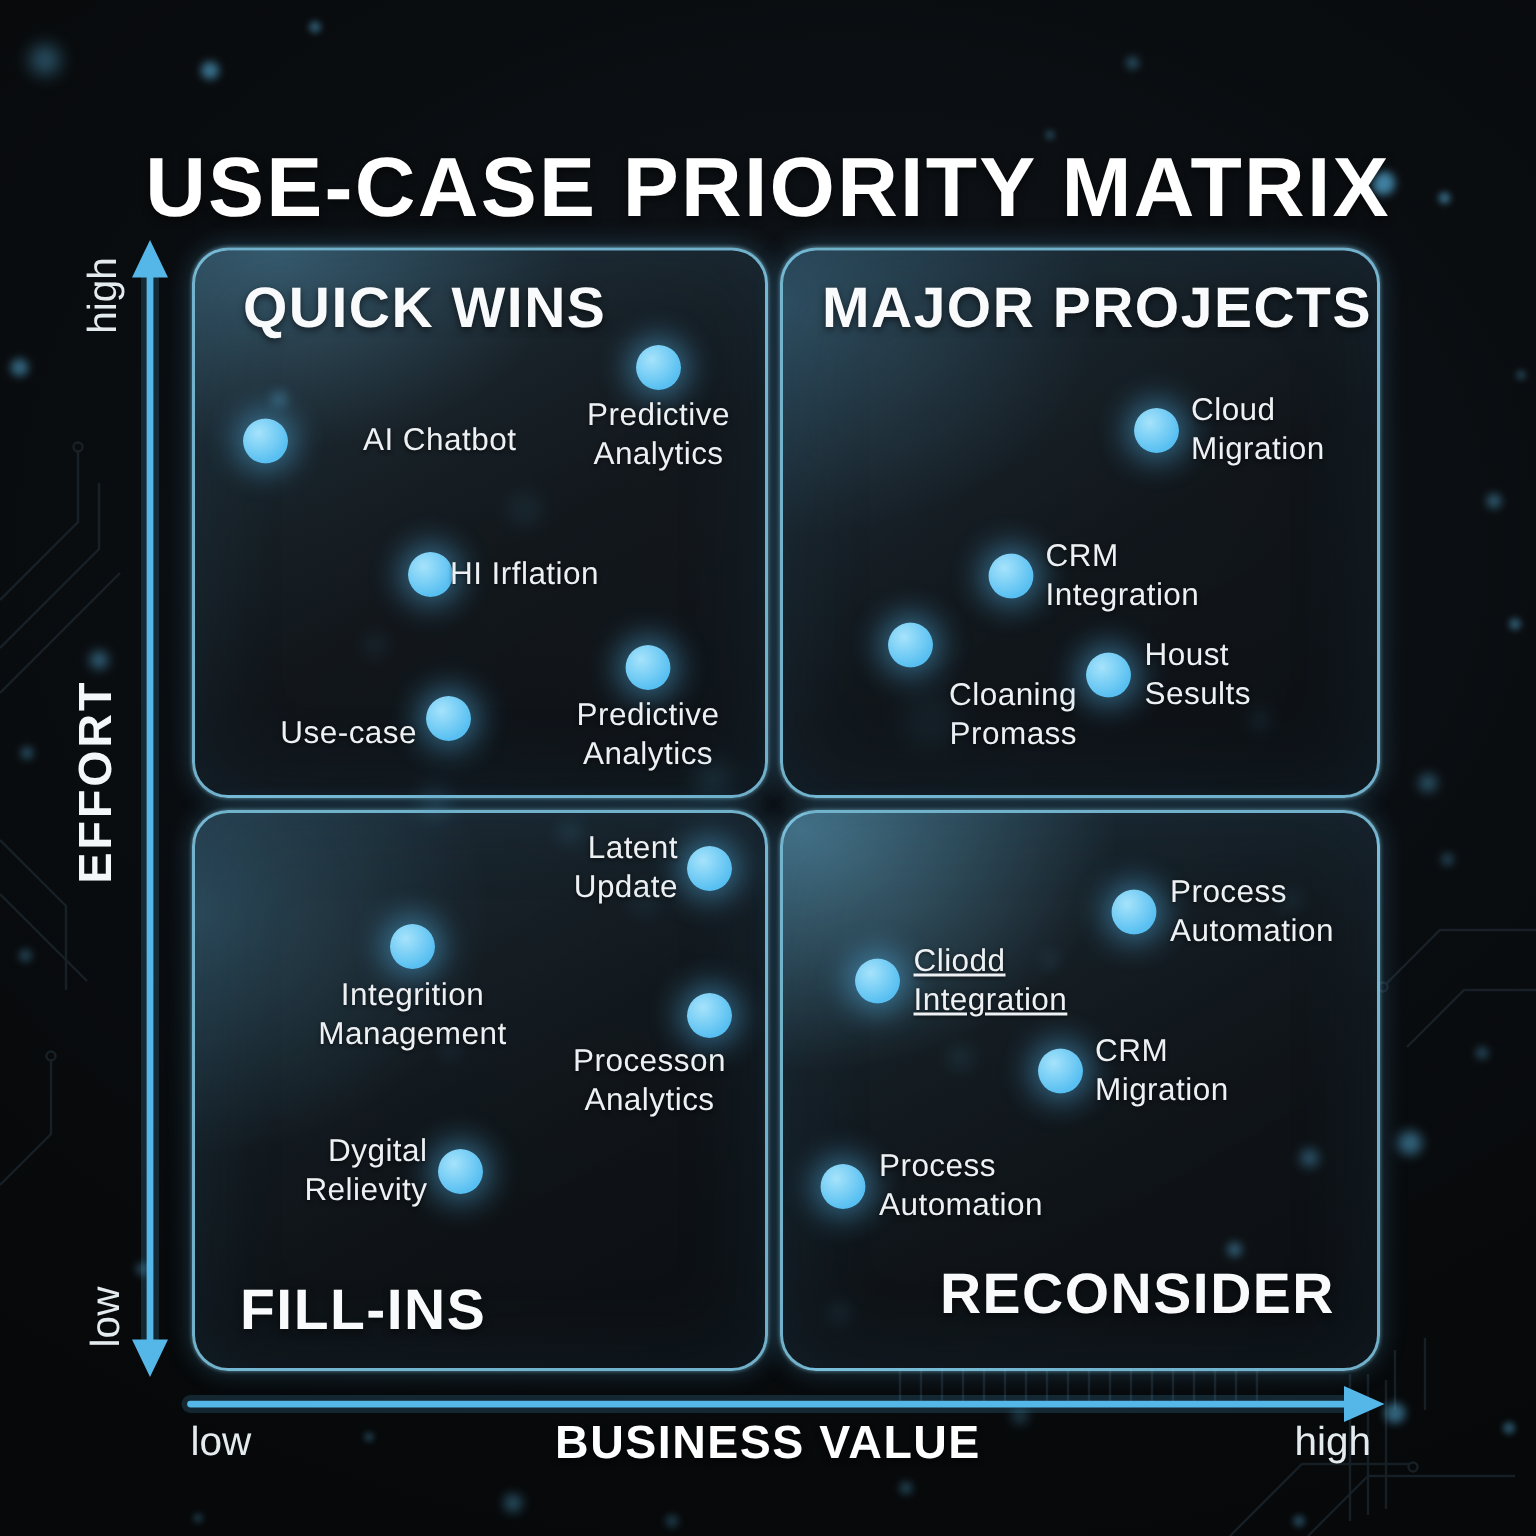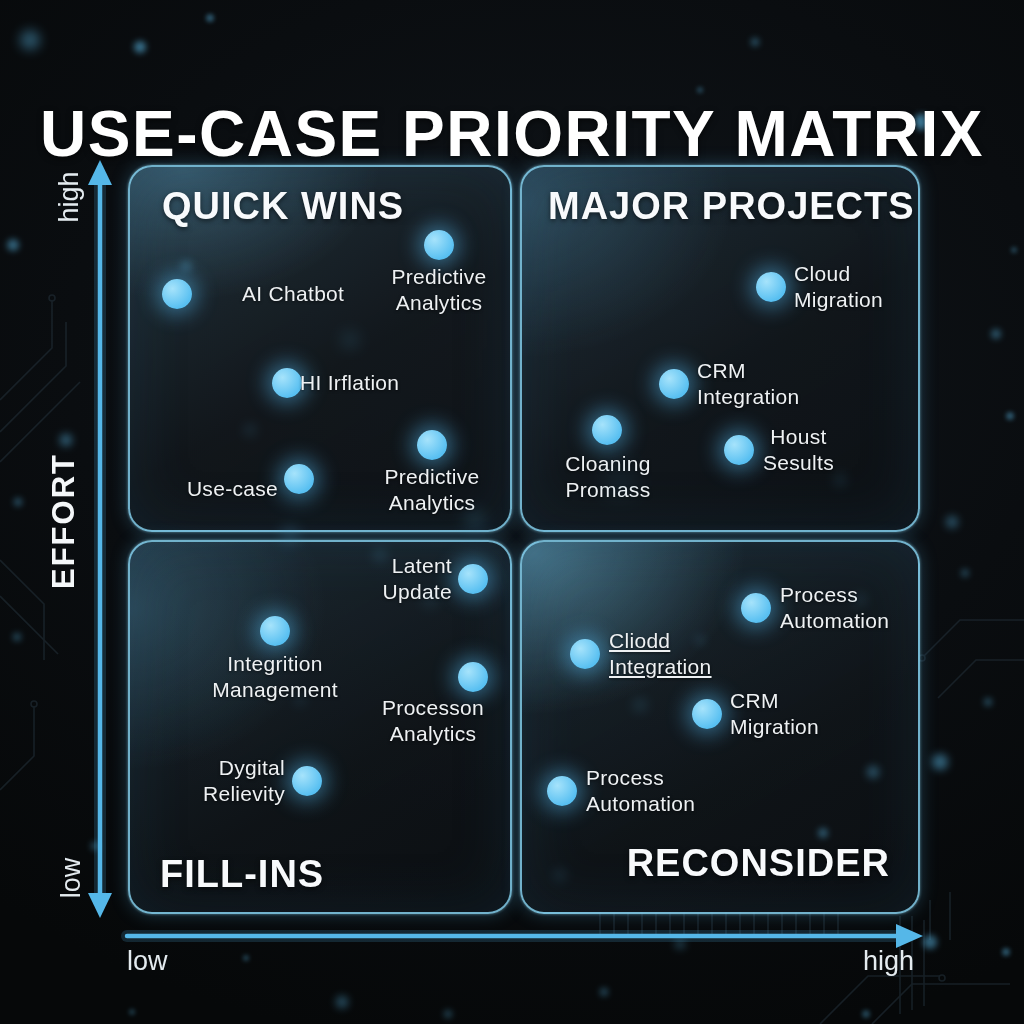--- a/index.html
+++ b/index.html
@@ -7,21 +7,21 @@
     position:relative;width:1024px;height:1024px;overflow:hidden;
     font-family:"Liberation Sans",sans-serif;
     background:
       radial-gradient(900px 700px at 55% 35%, #10151a 0%, #0a0d10 55%, #060809 100%);
     color:#fff;
   }
   svg.layer{position:absolute;left:0;top:0;width:1024px;height:1024px;}
   .bokeh{position:absolute;border-radius:50%;pointer-events:none;}
   .title{
     position:absolute;left:0;top:54px;width:1024px;text-align:center;
-    font-size:64px;font-weight:900;letter-spacing:1.5px;color:#ffffff;
+    font-size:56px;font-weight:900;letter-spacing:1.5px;color:#ffffff;
     text-shadow:0 2px 6px rgba(0,0,0,.6);z-index:5;
   }
   .quadrant{
     position:absolute;border-radius:24px;z-index:2;
     border:2px solid rgba(132,206,235,.85);
     box-shadow:0 0 18px rgba(80,170,215,.30), 0 0 3px rgba(160,225,250,.55), inset 0 0 60px rgba(40,90,120,.18);
   }
   .q1{left:128px;top:165px;width:380px;height:363px;
       background:radial-gradient(280px 190px at 14% 0%, rgba(96,165,200,.36), transparent 70%),
                  linear-gradient(150deg, rgba(56,84,100,.52), rgba(22,28,33,.58) 55%, rgba(15,19,23,.62));}
@@ -157,24 +157,24 @@
   <section class="quadrant q2">
     <h2 class="q-heading">MAJOR PROJECTS</h2>
     <div>
         <div class="dot" style="left: 234px; top: 105px;"></div>
         <div class="pt-label align-left" style="top: 94px; left: 272px;">Cloud
 Migration</div>
         <div class="dot" style="left: 137px; top: 202px;"></div>
         <div class="pt-label align-left" style="top: 191px; left: 175px;">CRM
 Integration</div>
         <div class="dot" style="left: 70px; top: 248px;"></div>
-        <div class="pt-label align-center" style="top: 284px; left: -24px; width: 220px;">Cloaning
+        <div class="pt-label align-center" style="top: 284px; left: -24px; width: 220px; text-align: right;">Cloaning
 Promass</div>
         <div class="dot" style="left: 202px; top: 268px;"></div>
-        <div class="pt-label align-left" style="top: 257px; left: 241px; text-align: center;">Houst
+        <div class="pt-label align-left" style="top: 257px; left: 241px;">Houst
 Sesults</div>
       </div>
   </section>
   <section class="quadrant q3">
     <h2 class="q-heading">FILL-INS</h2>
     <div>
         <div class="dot" style="left: 328px; top: 22px;"></div>
         <div class="pt-label align-right" style="top: 11px; left: 102px; width: 220px;">Latent
 Update</div>
         <div class="dot" style="left: 130px; top: 74px;"></div>
@@ -219,15 +219,16 @@
       <polygon points="100,160 88,185 112,185"></polygon>
       <polygon points="100,918 88,893 112,893"></polygon>
       <polygon points="923,936 896,924 896,948"></polygon>
     </g>
   </svg>
 
   <div class="axis-label rot axis-small" style="left:69px;top:197px;">high</div>
   <div class="axis-label rot axis-title-y" style="left:64px;top:521px;">EFFORT</div>
   <div class="axis-label rot axis-small" style="left:71px;top:878px;">low</div>
   <div class="axis-label axis-small" style="left:127px;top:946px;">low</div>
+  <div class="axis-title-x">BUSINESS VALUE</div>
   <div class="axis-label axis-small" style="right:110px;top:946px;">high</div>
 
 </div>
 
 </body></html>

